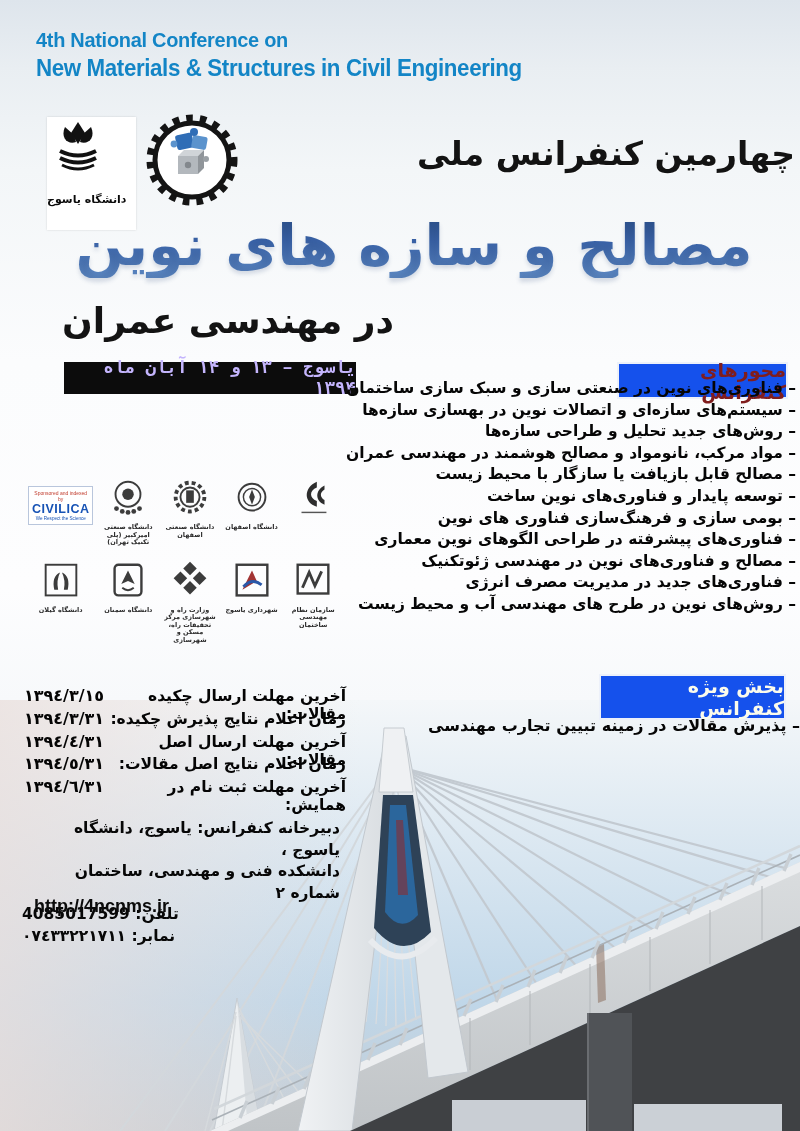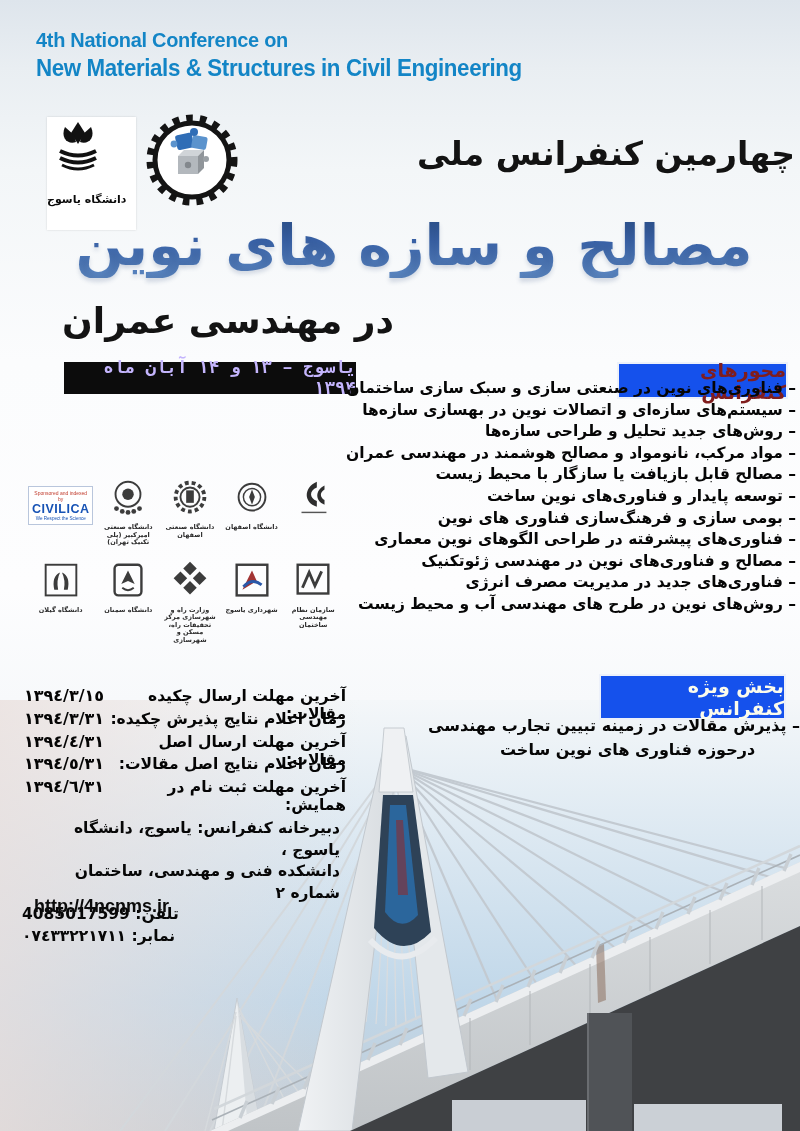--- a/index.html
+++ b/index.html
@@ -351,21 +351,20 @@
     </div>
     <div class="dl-row">
       <span class="dl-label">آخرین مهلت ثبت نام در همایش:</span>
       <span class="dl-date">١٣٩٤/٦/٣١</span>
     </div>
   </div>
 
   <div class="abs sec-box special-hdr overlay">بخش ویژه کنفرانس</div>
   <div class="abs special-txt overlay">
     <div>– پذیرش مقالات در زمینه تبیین تجارب مهندسی</div>
-    <div>درحوزه فناوری های نوین ساخت</div>
   </div>
 
   <div class="abs contact overlay">
     <div class="c-r">دبیرخانه کنفرانس: یاسوج، دانشگاه یاسوج ،</div>
     <div class="c-r">دانشکده فنی و مهندسی، ساختمان شماره ۲</div>
     <div class="c-l">تلفن: 4085017599</div>
     <div class="c-l">نمابر:  ٠٧٤٣٣٢٢١٧١١</div>
   </div>
   <a class="abs website overlay" href="#">http://4ncnms.ir</a>
 

